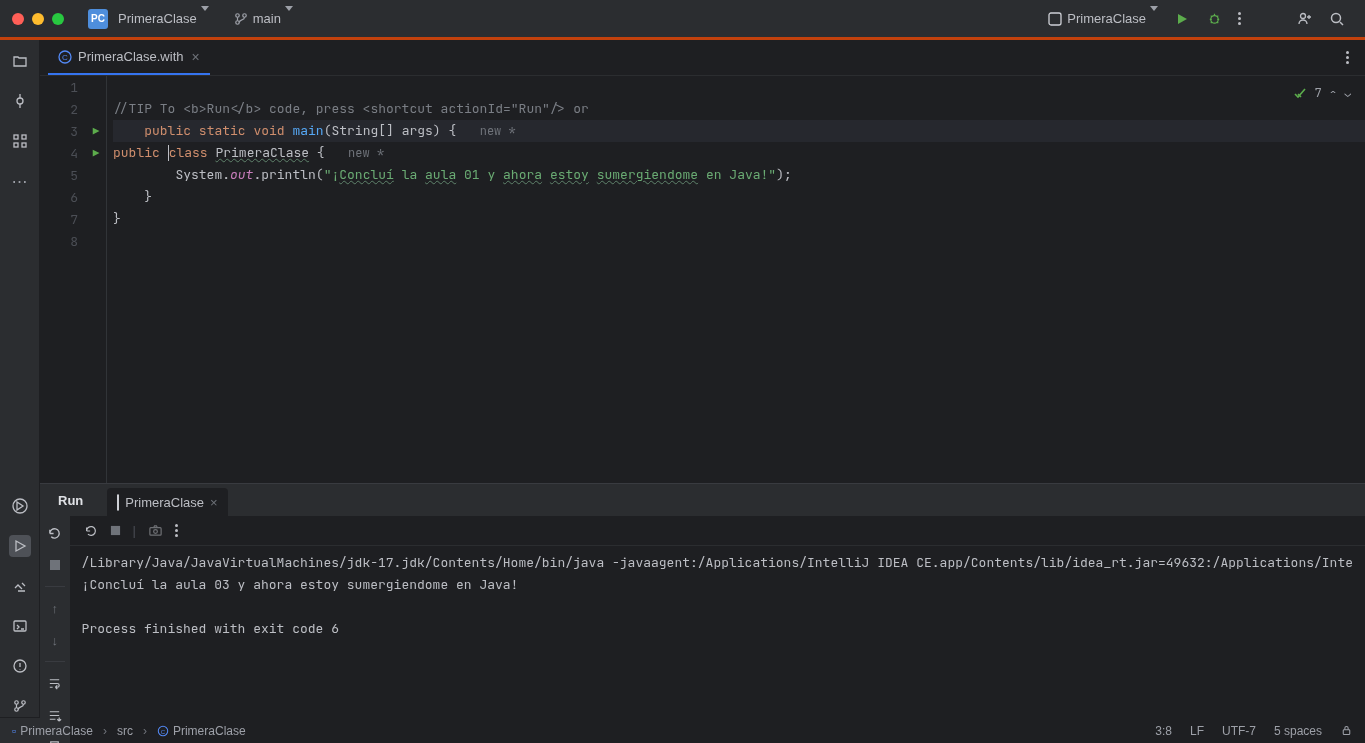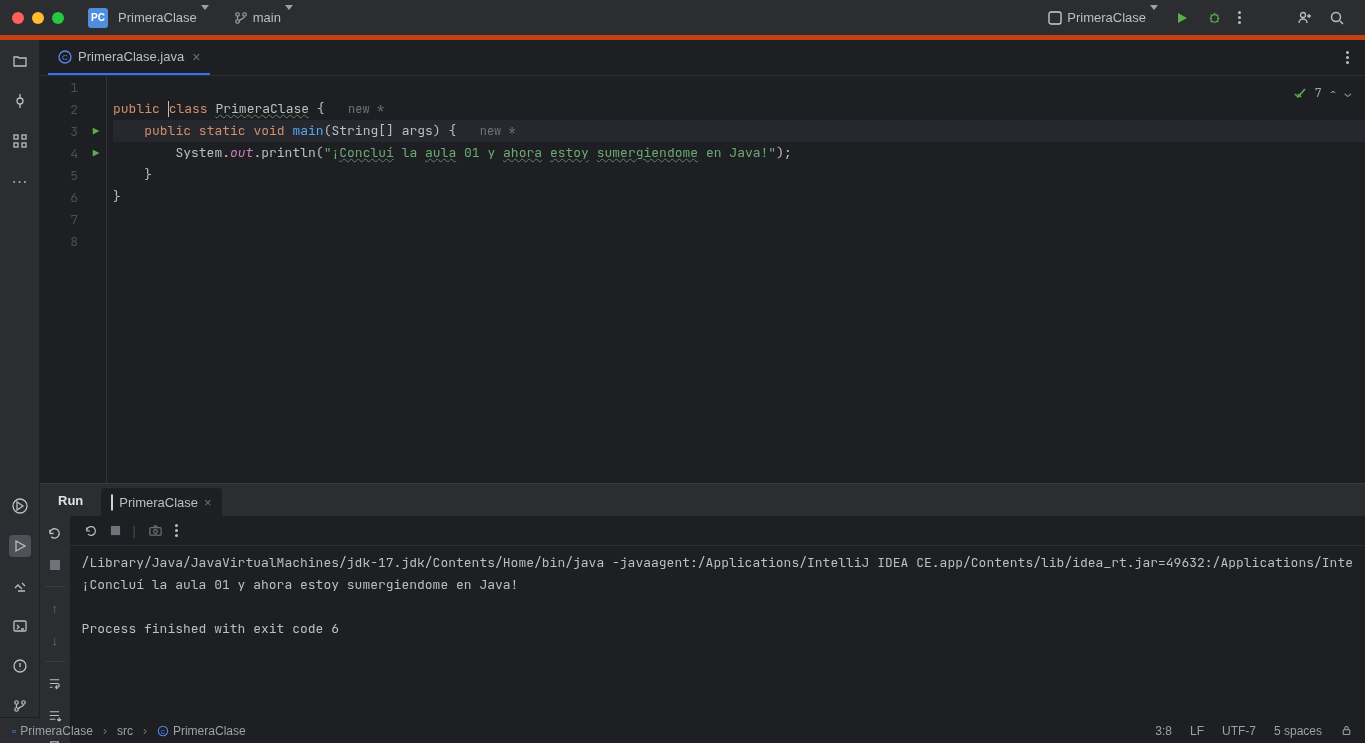--- a/index.html
+++ b/index.html
@@ -11,21 +11,21 @@
   height: 743px;
   overflow: hidden;
   font-size: 13px;
 }
 .titlebar {
   height: 40px;
   background: #2b2d30;
   display: flex;
   align-items: center;
   padding: 0 12px;
-  border-bottom: 5px solid #c2410c;
+  border-bottom: 3px solid #c2410c;
 }
 .traffic-lights { display: flex; gap: 8px; margin-right: 16px; }
 .tl { width: 12px; height: 12px; border-radius: 50%; }
 .tl.red { background: #ff5f57; }
 .tl.yellow { background: #febc2e; }
 .tl.green { background: #28c840; }
 .proj-badge {
   width: 20px; height: 20px; background: #4e8edc; border-radius: 3px;
   display:flex; align-items:center; justify-content:center;
   color:#fff; font-size:10px; font-weight:600; margin-right:6px;
@@ -76,21 +76,21 @@
 .c-method { color:#56a8f5; }
 .c-field { color:#c77dbb; font-style:italic; }
 .c-hint { color:#6f737a; font-size:12px; }
 .caret { display:inline-block; width:1px; height:16px; background:#bcbec4; vertical-align:middle; }
 
 .inspect-badge { position:absolute; top:6px; right:14px; display:flex; gap:8px; align-items:center; color:#9da0a8; font-size:12px; }
 .check-ico { color:#5cac4c; }
 .chev-sm { font-size:11px; cursor:pointer; }
 
 .run-panel { height:234px; display:flex; flex-direction:column; border-top:1px solid #393b40; background:#1e1f22; }
-.run-tabs { height:32px; background:#2b2d30; display:flex; align-items:center; padding:0 10px; gap:10px; }
+.run-tabs { height:32px; background:#2b2d30; display:flex; align-items:center; padding:0 10px; gap:16px; }
 .run-tab-label { font-weight:600; color:#dfe1e5; padding:0 8px; }
 .run-tab-item { display:flex; align-items:center; gap:6px; padding:6px 10px; background:#1e1f22; border-radius:4px 4px 0 0; margin-top:4px; height:28px; }
 .run-sq { width:10px; height:10px; border:1.5px solid #ced0d6; border-radius:2px; }
 .run-body { flex:1; display:flex; }
 .run-rail { width:40px; background:#2b2d30; display:flex; flex-direction:column; align-items:center; padding-top:6px; gap:10px; }
 .run-console { flex:1; background:#1e1f22; }
 .console-tools { height:30px; display:flex; align-items:center; gap:12px; padding:0 14px; color:#9da0a8; border-bottom:1px solid #2b2d30; }
 .console-out { font-family:"JetBrains Mono","Menlo",monospace; font-size:13px; line-height:22px; padding:6px 12px; color:#bcbec4; white-space:pre; overflow:hidden; }
 
 .statusbar { height:26px; background:#2b2d30; display:flex; align-items:center; padding:0 12px; font-size:12px; color:#9da0a8; border-top:1px solid #1e1f22; }
@@ -241,21 +241,21 @@
 
   <div class="editor-col">
     <div class="tabs-row">
       <div class="tab">
         <span class="fico">
           <svg width="14" height="14" viewBox="0 0 14 14">
               <circle cx="7" cy="7" r="6" fill="none" stroke="#548af7" stroke-width="1.3"></circle>
               <text x="7" y="10" text-anchor="middle" font-size="8" fill="#548af7">C</text>
             </svg>
         </span>
-        <span>PrimeraClase.java</span>
+        <span>PrimeraClase.with</span>
         <span class="close-x">×</span>
       </div>
       <div class="more tb-item">
         <div class="dots-v">
             <span></span>
             <span></span>
             <span></span>
           </div>
       </div>
     </div>
@@ -295,22 +295,23 @@
             <div class="gut-ico"></div>
           </div>
         <div class="gut-row">
             <div class="lnum">8</div>
             <div class="gut-ico"></div>
           </div>
       </div>
       <div class="sep-line"></div>
       <div class="code-area">
         <div class="hl-line"></div>
+        <div class="code-line"><span class="c-comment">//TIP To &lt;b&gt;Run&lt;/b&gt; code, press &lt;shortcut actionId="Run"/&gt; or</span></div>
+        <div class="code-line">    <span class="c-kw">public</span> <span class="c-kw">static</span> <span class="c-kw">void</span> <span class="c-method">main</span><span>(String[] args) {</span>   <span class="c-hint">new *</span></div>
         <div class="code-line"><span class="c-kw">public</span> <span class="caret"></span><span class="c-kw">class</span> <span class="c-class">PrimeraClase</span><span> {</span>   <span class="c-hint">new *</span></div>
-        <div class="code-line">    <span class="c-kw">public</span> <span class="c-kw">static</span> <span class="c-kw">void</span> <span class="c-method">main</span><span>(String[] args) {</span>   <span class="c-hint">new *</span></div>
         <div class="code-line"><span>        System.</span><span class="c-field">out</span><span>.println(</span><span class="c-str">"¡</span><span class="c-typo">Concluí</span><span class="c-str"> la </span><span class="c-typo">aula</span><span class="c-str"> 01 y </span><span class="c-typo">ahora</span><span class="c-str"> </span><span class="c-typo">estoy</span><span class="c-str"> </span><span class="c-typo">sumergiendome</span><span class="c-str"> en Java!"</span><span>);</span></div>
         <div class="code-line"><span>    }</span></div>
         <div class="code-line"><span>}</span></div>
         <div class="code-line"></div>
 
         <div class="inspect-badge">
           <span class="check-ico">
             <svg width="14" height="14" viewBox="0 0 14 14">
                 <path d="M2 8l3 3 7-8" fill="none" stroke="#5cac4c" stroke-width="1.6"></path>
                 <path d="M5 8l3 3" fill="none" stroke="#5cac4c" stroke-width="1.6"></path>
@@ -387,21 +388,21 @@
                   <path d="M6 5l1-2h2l1 2"></path>
                 </svg>
             </span>
             <div class="dots-v">
                 <span></span>
                 <span></span>
                 <span></span>
               </div>
           </div>
           <div class="console-out"><span>/Library/Java/JavaVirtualMachines/jdk-17.jdk/Contents/Home/bin/java -javaagent:/Applications/IntelliJ IDEA CE.app/Contents/lib/idea_rt.jar=49632:/Applications/Inte</span>
-<span>¡Concluí la aula 01 y ahora estoy sumergiendome en Java!</span>
+<span>¡Concluí la aula 03 y ahora estoy sumergiendome en Java!</span>
 <span></span>
 <span>Process finished with exit code 6</span></div>
         </div>
       </div>
     </div>
   </div>
 </div>
 
 <div class="statusbar">
   <div class="crumb">

